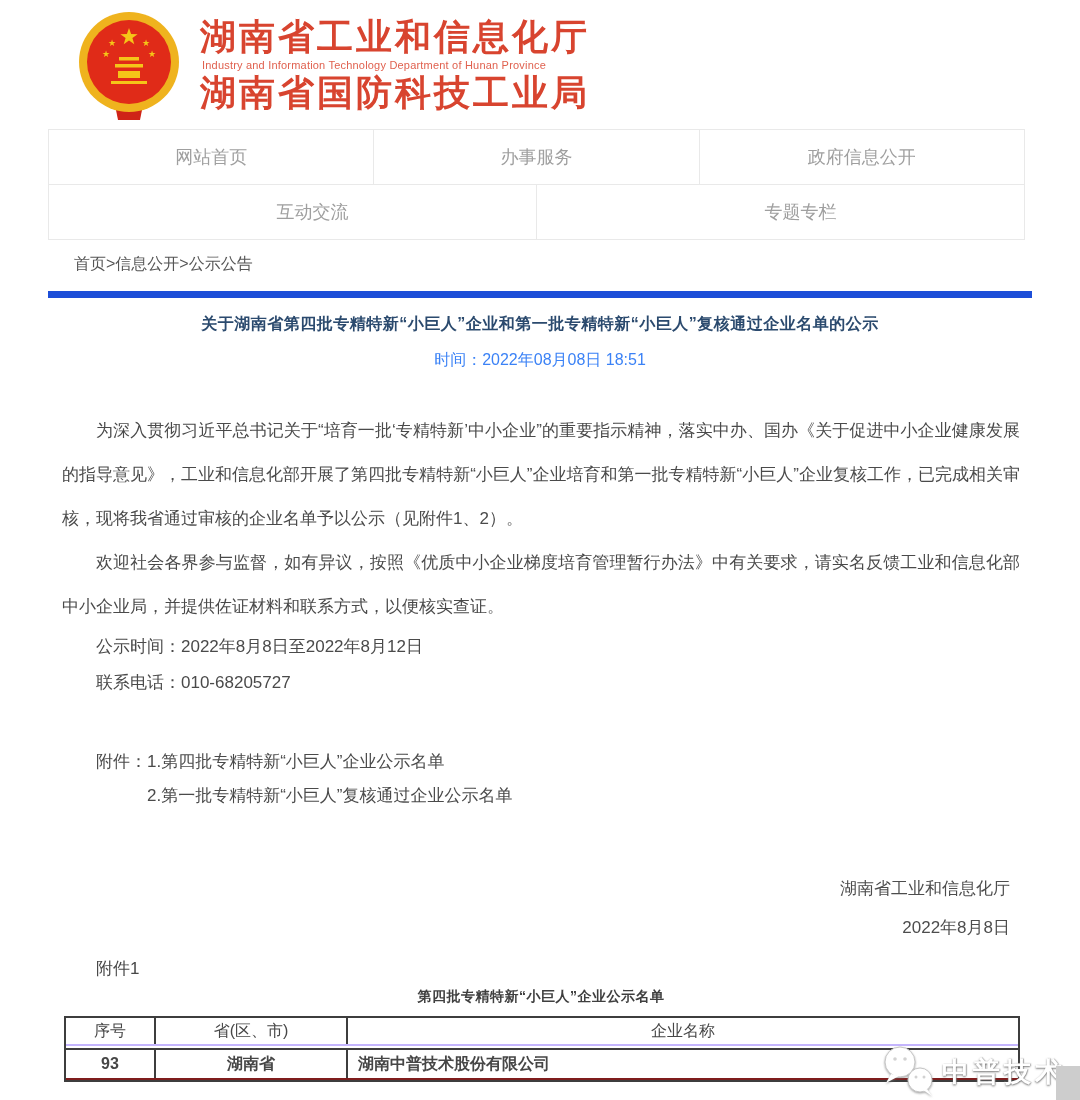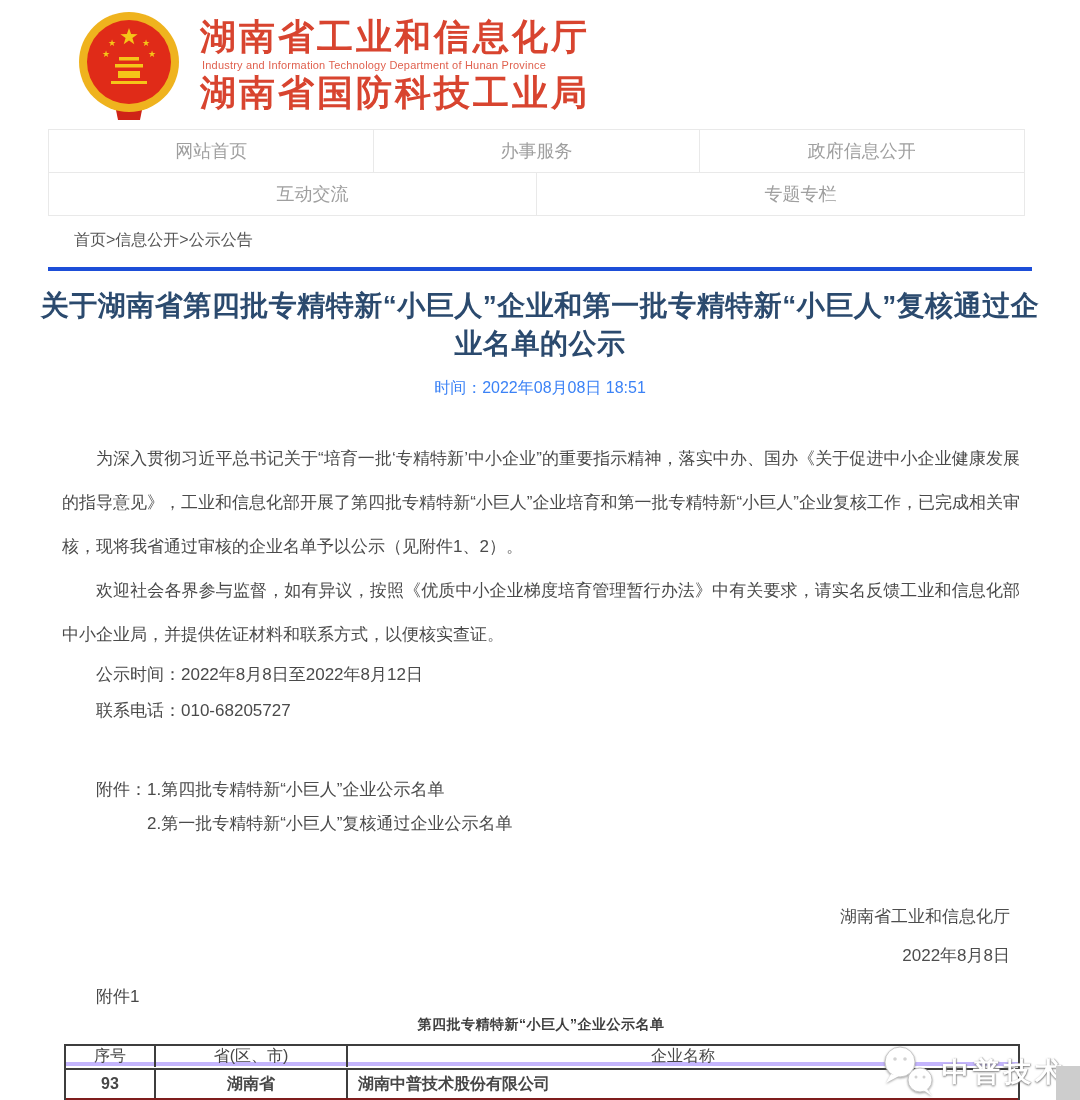--- a/index.html
+++ b/index.html
@@ -16,48 +16,48 @@
   .site-header { display: flex; align-items: flex-start; padding: 10px 0 0 74px; height: 128px; }
   .emblem { width: 110px; height: 112px; margin-right: 16px; flex: 0 0 auto; }
   .org-titles { padding-top: 8px; }
   .org-cn { font-size: 36px; font-weight: bold; color: #d8442f; letter-spacing: 3px; line-height: 1.08; white-space: nowrap; }
   .org-en { font-size: 11px; color: #e0614f; letter-spacing: 0.2px; margin: 2px 0 3px 2px; white-space: nowrap; }
 
   
   .main-nav { margin: 2px 55px 0 48px; }
   .nav-row { display: flex; }
   .nav-cell {
-    flex: 1; height: 44px; display: flex; align-items: center; justify-content: center;
+    flex: 1; height: 56px; display: flex; align-items: center; justify-content: center;
     border: 1px solid #e9e9e9; margin-left: -1px; margin-top: -1px;
     font-size: 18px; color: #9f9f9f; text-decoration: none; cursor: pointer; background: #fff;
   }
   .nav-row .nav-cell:first-child { margin-left: 0; }
   .nav-row.second .nav-cell { margin-top: -1px; padding-left: 40px; }
 
   
-  .breadcrumb { margin: 14px 48px 0 48px; padding: 0 0 16px 26px; font-size: 16px; color: #555; border-bottom: 4px solid #1d4ed8; }
+  .breadcrumb { margin: 14px 48px 0 48px; padding: 0 0 16px 26px; font-size: 16px; color: #555; border-bottom: 7px solid #1d4ed8; }
 
   
-  .article-title { text-align: center; color: #2b4a6e; font-weight: bold; font-size: 28px; margin-top: 16px; padding: 0 40px; letter-spacing: 0.5px; }
+  .article-title { text-align: center; color: #2b4a6e; font-weight: bold; font-size: 16px; margin-top: 16px; padding: 0 40px; letter-spacing: 0.5px; }
   .article-time { text-align: center; color: #3b82f6; font-size: 16px; margin-top: 15px; }
 
   
   .article-body { margin: 38px 60px 0 62px; font-size: 17px; color: #4a4a4a; }
   .para { text-indent: 2em; line-height: 44px; text-align: justify; }
   .info-line { text-indent: 2em; line-height: 36px; }
   .attachments { display: flex; margin-top: 44px; margin-left: 34px; line-height: 34px; }
   .attachments .att-label { flex: 0 0 auto; white-space: nowrap; }
   .signature { text-align: right; margin-top: 56px; padding-right: 10px; line-height: 39px; color: #4d4d4d; }
   .annex-label { margin-top: 10px; margin-left: 34px; font-size: 17px; color: #474747; }
   .table-title { text-align: center; font-size: 14px; font-weight: bold; color: #3f3f3f; margin-top: 8px; letter-spacing: 0.5px; }
 
   
   .annex-table { margin: 10px 0 0 2px; width: 956px; border: 2px solid #3d3d3d; font-size: 16px; color: #464646; }
   .t-row { display: grid; grid-template-columns: 90px 192px 1fr; }
-  .t-row.head { height: 20px; border-bottom: 4px solid #c4b5fd; }
+  .t-row.head { height: 28px; border-bottom: 2px solid #c4b5fd; }
   .t-gap { height: 4px; border-bottom: 2px solid #3d3d3d; }
   .t-row.data { height: 30px; border-bottom: 2px solid #7f1d1d; font-weight: bold; }
   .t-cell { display: flex; align-items: center; justify-content: center; border-right: 2px solid #3d3d3d; }
   .t-cell:last-child { border-right: none; }
   .t-cell.left { justify-content: flex-start; padding-left: 10px; }
 
   
   .watermark { position: absolute; left: 878px; top: 1022px; display: flex; align-items: center; z-index: 6; margin-top: 21px; }
   .watermark .wm-icon { width: 64px; height: 58px; filter: drop-shadow(0 1px 1px rgba(110,110,110,.65)); }
   .watermark .wm-text {

